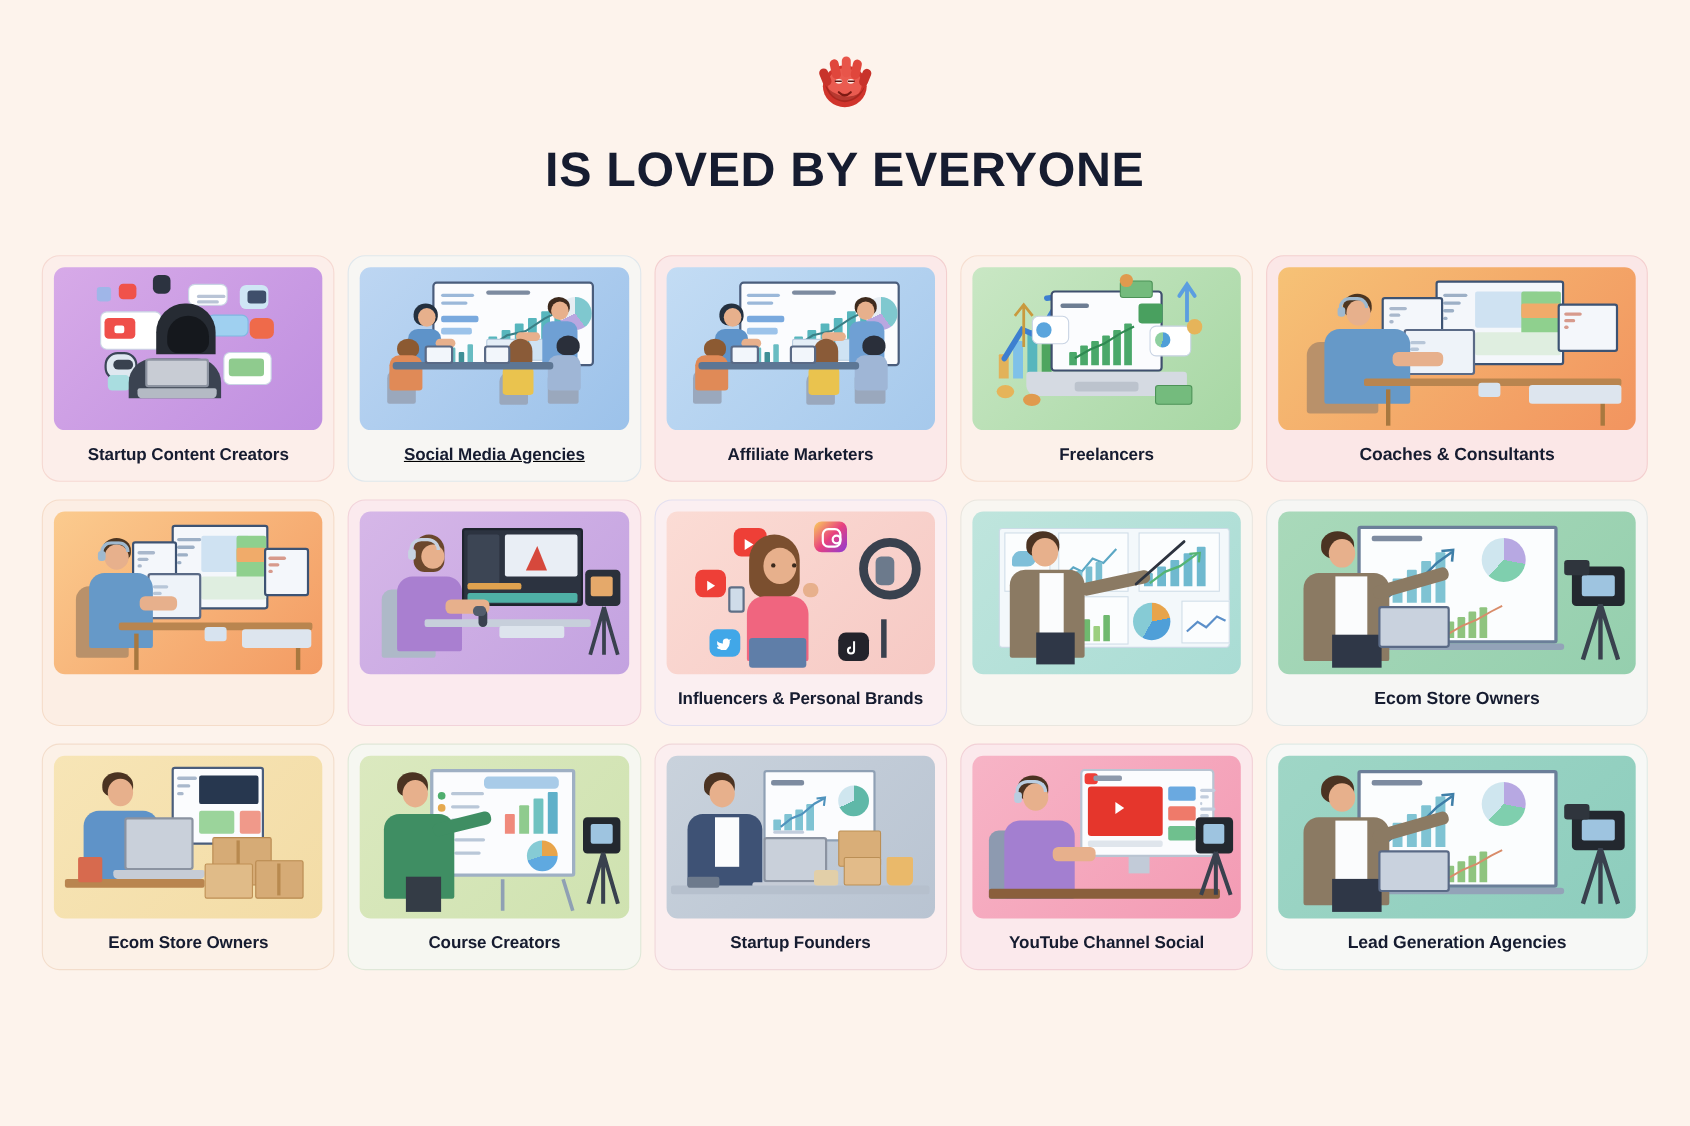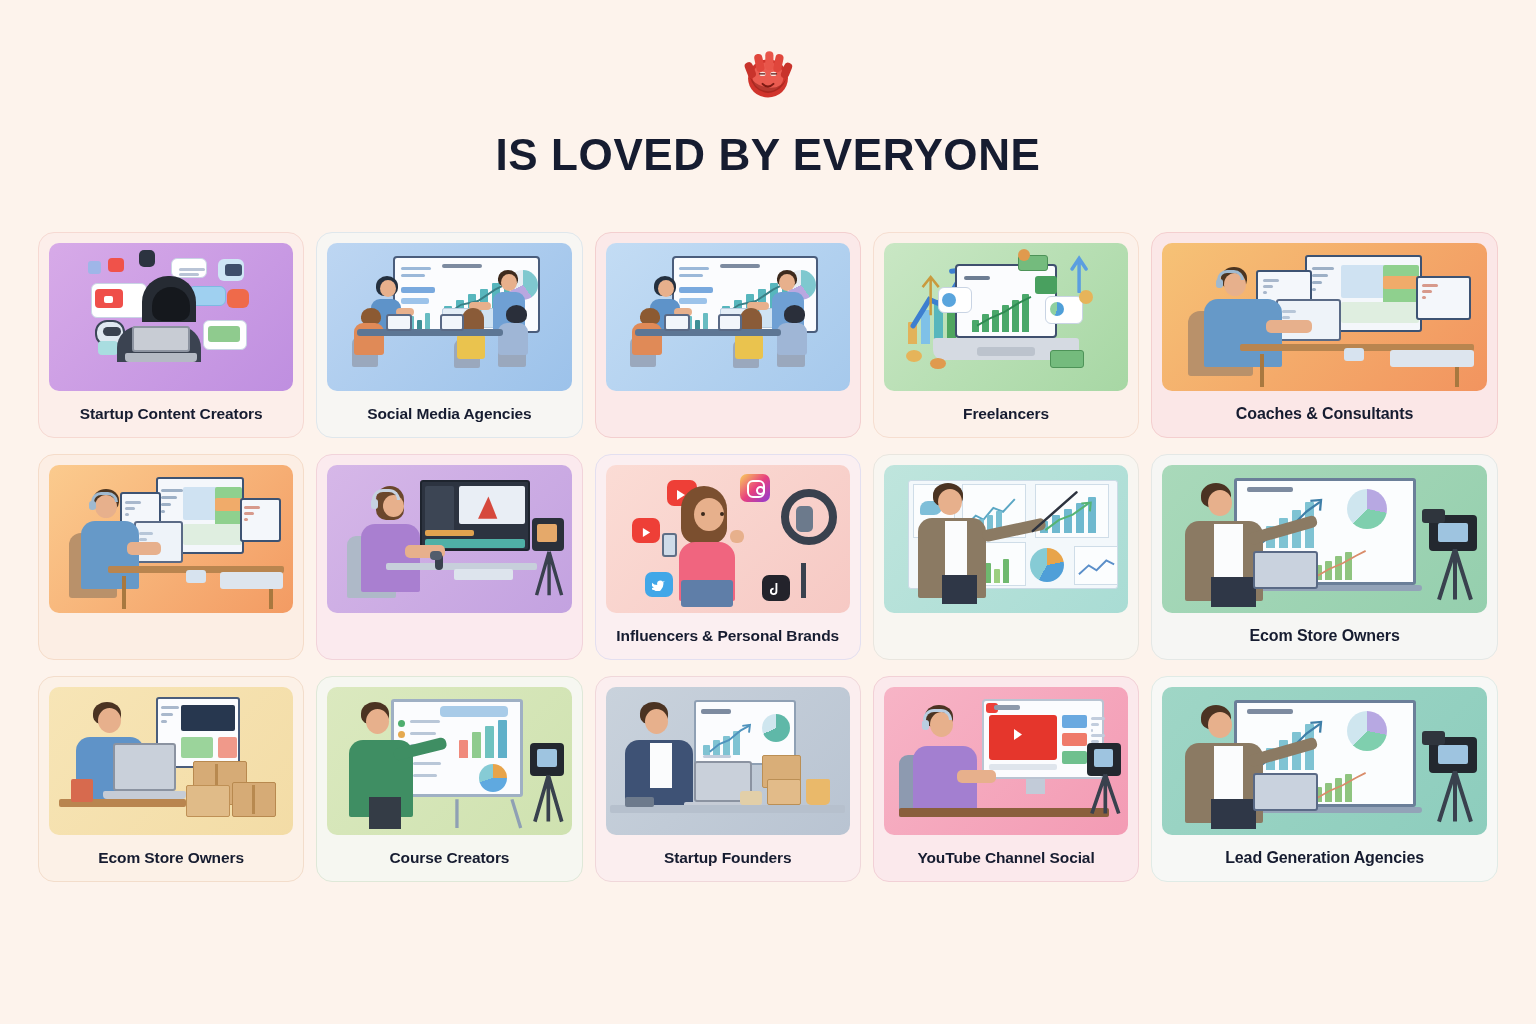--- a/index.html
+++ b/index.html
@@ -151,21 +151,21 @@
       <div class="ill" style="left:22%;top:57%;width:18px;height:9px;background:#39424f;border-radius:5px"></div>
       <div class="ill" style="left:20%;top:66%;width:20px;height:14px;background:#a9dde0;border-radius:4px"></div>
       <div class="ill" style="left:38%;top:22%;width:54px;height:46px;background:#262b33;border-radius:26px 26px 0 0"></div>
       <div class="ill" style="left:42%;top:30%;width:38px;height:34px;background:#15181d;border-radius:19px 19px 10px 10px"></div>
       <div class="ill" style="left:28%;top:56%;width:84px;height:36px;background:#3b4351;border-radius:22px 22px 0 0"></div>
       <div class="laptop-base" style="left:31%;top:74%;width:72px;height:9px;background:#b4bac4"></div>
       <div class="laptop-screen" style="left:34%;top:56%;width:58px;height:26px;background:#c8ccd4;border-color:#8d94a1"></div>
         </div>
         <div class="card-label">Startup Content Creators</div>
       </div>
-      <div class="card" style="background: rgb(247, 246, 243); border-color: rgb(223, 231, 236);">
+      <div class="card" style="background: rgb(247, 246, 243); border-color: rgb(223, 231, 236); text-decoration: underline;">
         <div class="thumb" style="background: linear-gradient(135deg, rgb(189, 214, 242), rgb(156, 194, 234));">
       <div class="screen" style="position:absolute;left:27%;top:9%;width:60%;height:52%;background:#fbfcfe;border-color:#4a5d7c;border-radius:4px"></div>
       <div class="ill" style="left:30%;top:16%;">
             <div class="txtline" style="left:0px;top:0px;width:30px;background:#9bb8d9"></div>
             <div class="txtline" style="left:0px;top:7px;width:24px;background:#9bb8d9"></div>
           </div>
       <div class="ill" style="left:30%;top:30%;width:34px;height:6px;background:#79a9de;border-radius:2px"></div>
       <div class="ill" style="left:30%;top:37%;width:28px;height:6px;background:#9cc3ea;border-radius:2px"></div>
       <div class="ill" style="left:47%;top:14%;width:40px;height:4px;background:#7d8ba0;border-radius:2px"></div>
       <div style="position:absolute;left:47%;top:22%;width:31%;height:30%">
@@ -269,20 +269,21 @@
       <div class="person-body" style="left:53%;top:58%;width:28px;height:30px;background:#eac34e"></div>
 
       <div class="chair" style="left:70%;top:62%;width:28px;height:32px"></div>
       <div class="person-hair" style="left:73%;top:42%;width:21px;height:18px;background:#2a2f3a"></div>
       <div class="person-body" style="left:70%;top:54%;width:30px;height:32px;background:#9fb6d6"></div>
 
       <div class="desk" style="left:12%;top:58%;width:60%;height:7px;background:#5d7694;border-radius:3px"></div>
       <div class="laptop-screen" style="left:24%;top:48%;width:26px;height:17px;background:#f2f6fb"></div>
       <div class="laptop-screen" style="left:46%;top:48%;width:24px;height:17px;background:#f2f6fb"></div>
         </div>
+        <div class="card-label">Affiliate Marketers</div>
       </div>
       <div class="card" style="background: rgb(252, 241, 234); border-color: rgb(246, 222, 208);">
         <div class="thumb" style="background: linear-gradient(135deg, rgb(201, 231, 196), rgb(167, 215, 164));">
       <div style="position:absolute;left:10%;top:28%;width:24%;height:40%">
         <div class="bar" style="left:0px;bottom:0px;width:9px;height:22px;background:#e2b25a"></div>
             <div class="bar" style="left:13px;bottom:0px;width:9px;height:34px;background:#7fc1e8"></div>
             <div class="bar" style="left:26px;bottom:0px;width:9px;height:44px;background:#57b6bd"></div>
             <div class="bar" style="left:39px;bottom:0px;width:9px;height:52px;background:#4fa55f"></div>
       </div>
       <svg style="position:absolute;left:8%;top:12%;width:34%;height:48%" viewBox="0 0 70 70">

